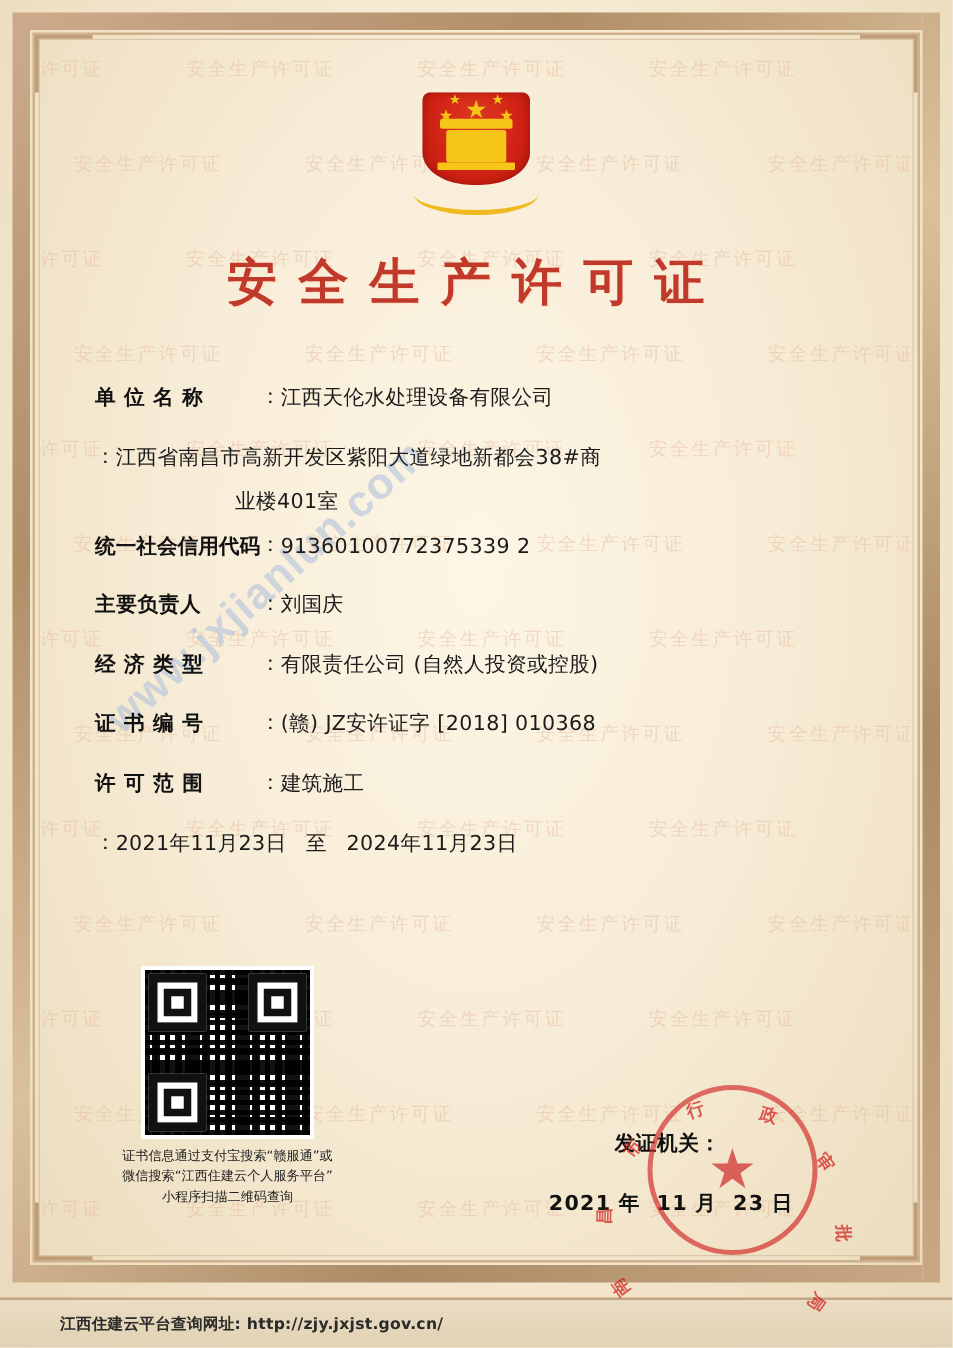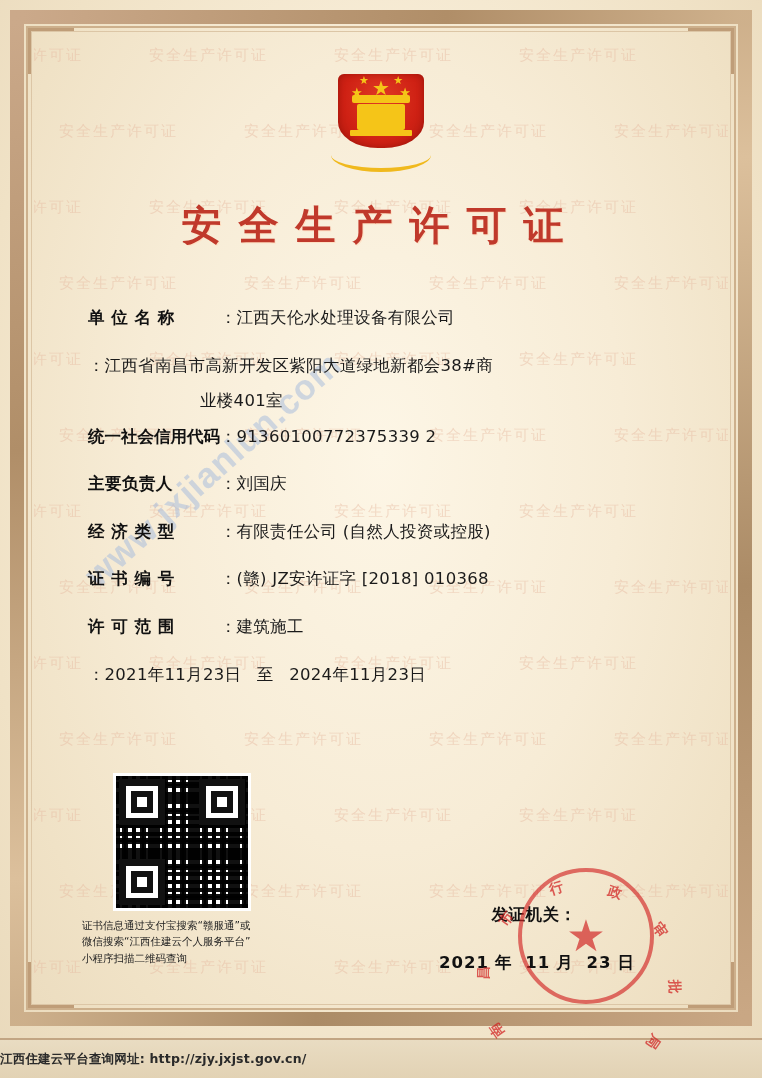--- a/index.html
+++ b/index.html
@@ -178,21 +178,21 @@
     color: #c0392b;
     text-shadow: 1px 1px 0 rgba(255,220,190,.8);
     z-index: 4;
     font-family: "DejaVu Sans", "Liberation Sans", sans-serif;
   }
 
   
   .fields {
     position: absolute;
     top: 305px;
-    left: 88px;
+    left: 76px;
     right: 70px;
     z-index: 4;
   }
   .field-row {
     display: flex;
     align-items: flex-start;
     margin-bottom: 22px;
     font-size: 16.5px;
     color: #1a1a1a;
     line-height: 1.55;
@@ -226,21 +226,21 @@
     padding: 0 10px;
   }
 
   
   .qr-block {
     position: absolute;
     left: 82px;
     bottom: 112px;
     width: 200px;
     z-index: 4;
-    text-align: left;
+    text-align: center;
   }
   .qr-img {
     width: 132px;
     height: 132px;
     margin: 0 auto;
     background-color: #ffffff;
     background-image:
       repeating-linear-gradient(90deg, #111 0 4px, transparent 4px 8px),
       repeating-linear-gradient(0deg, #111 0 4px, transparent 4px 8px),
       repeating-linear-gradient(90deg, transparent 0 6px, #111 6px 10px),
@@ -340,20 +340,21 @@
     position: absolute;
     left: 0; right: 0; bottom: 0;
     height: 38px;
     background: linear-gradient(180deg,#e9dcc2 0%, #e2d2b4 100%);
     border-top: 2px solid #c2a583;
     display: flex;
     align-items: center;
     z-index: 5;
   }
   .footer-text {
+    padding-left: 48px;
     font-size: 12.5px;
     font-weight: bold;
     color: #2a2a2a;
     letter-spacing: .2px;
     font-family: "DejaVu Sans", "Liberation Sans", sans-serif;
   }
 </style>
 </head>
 <body>
 

